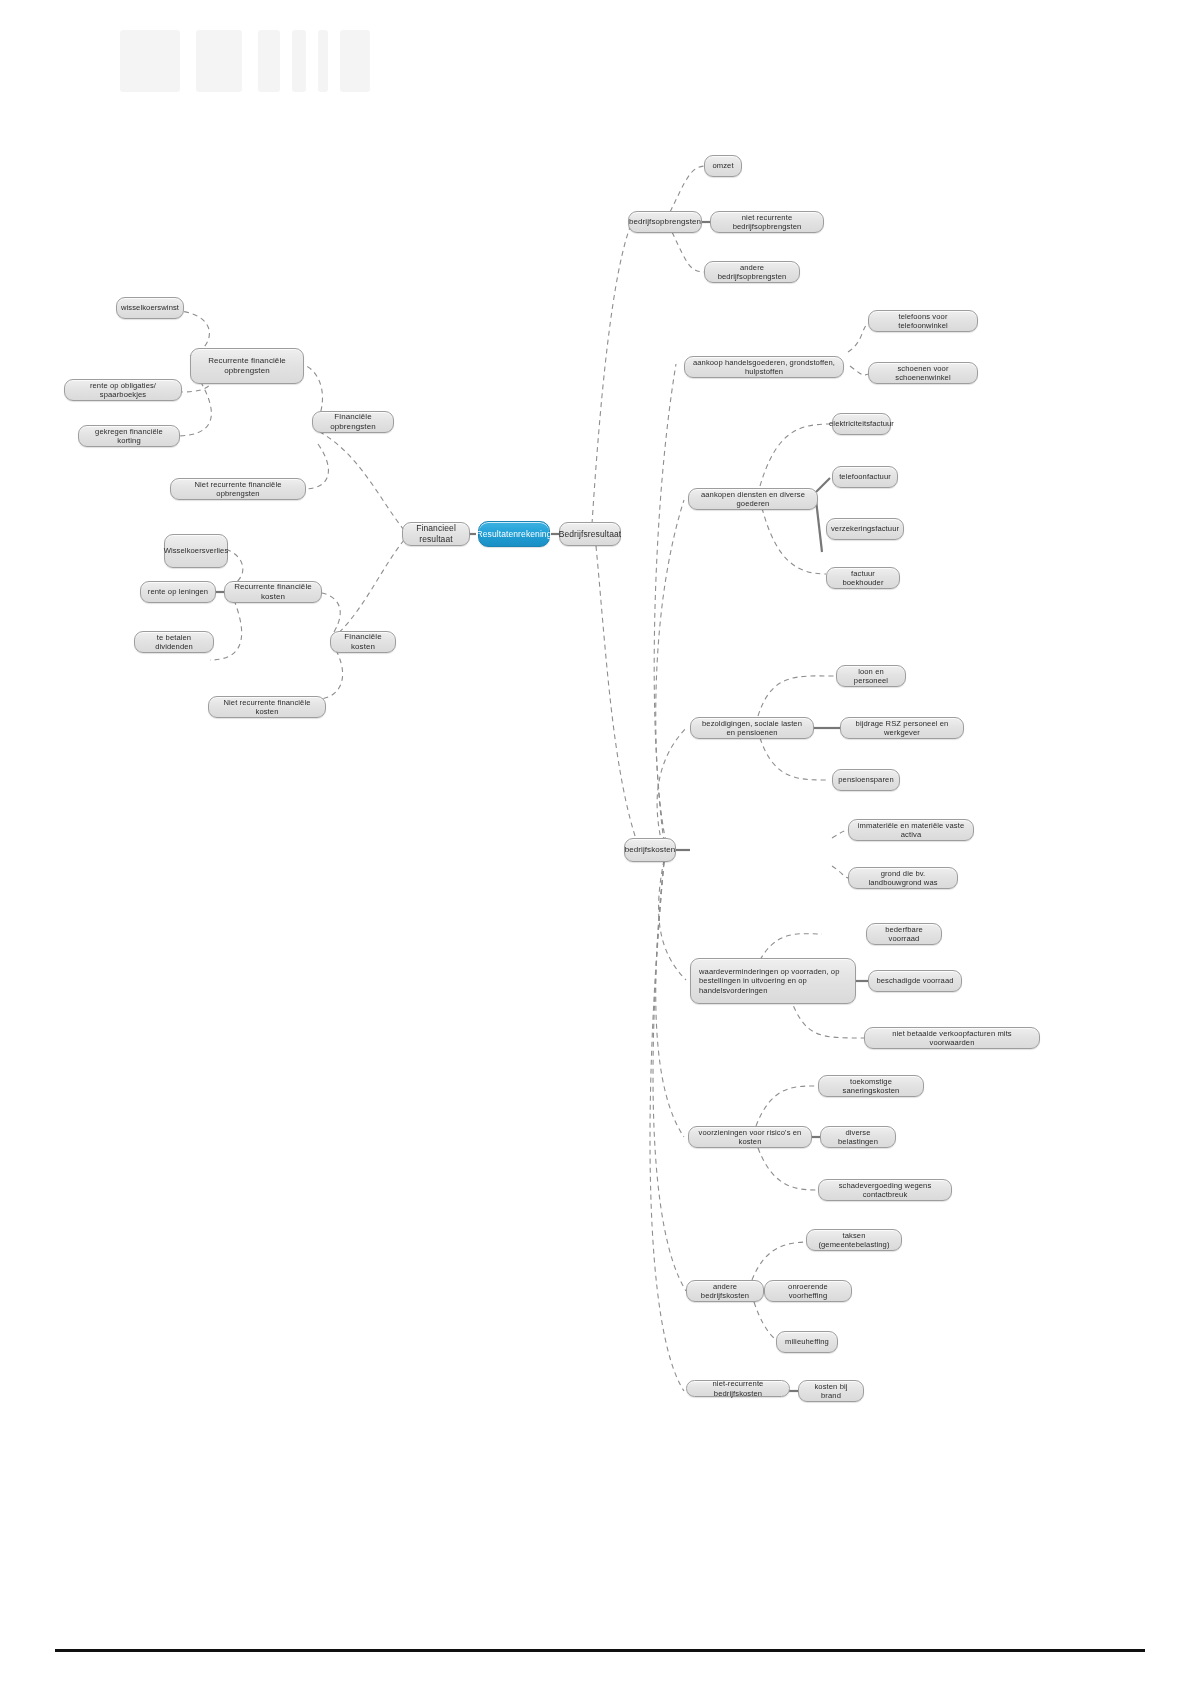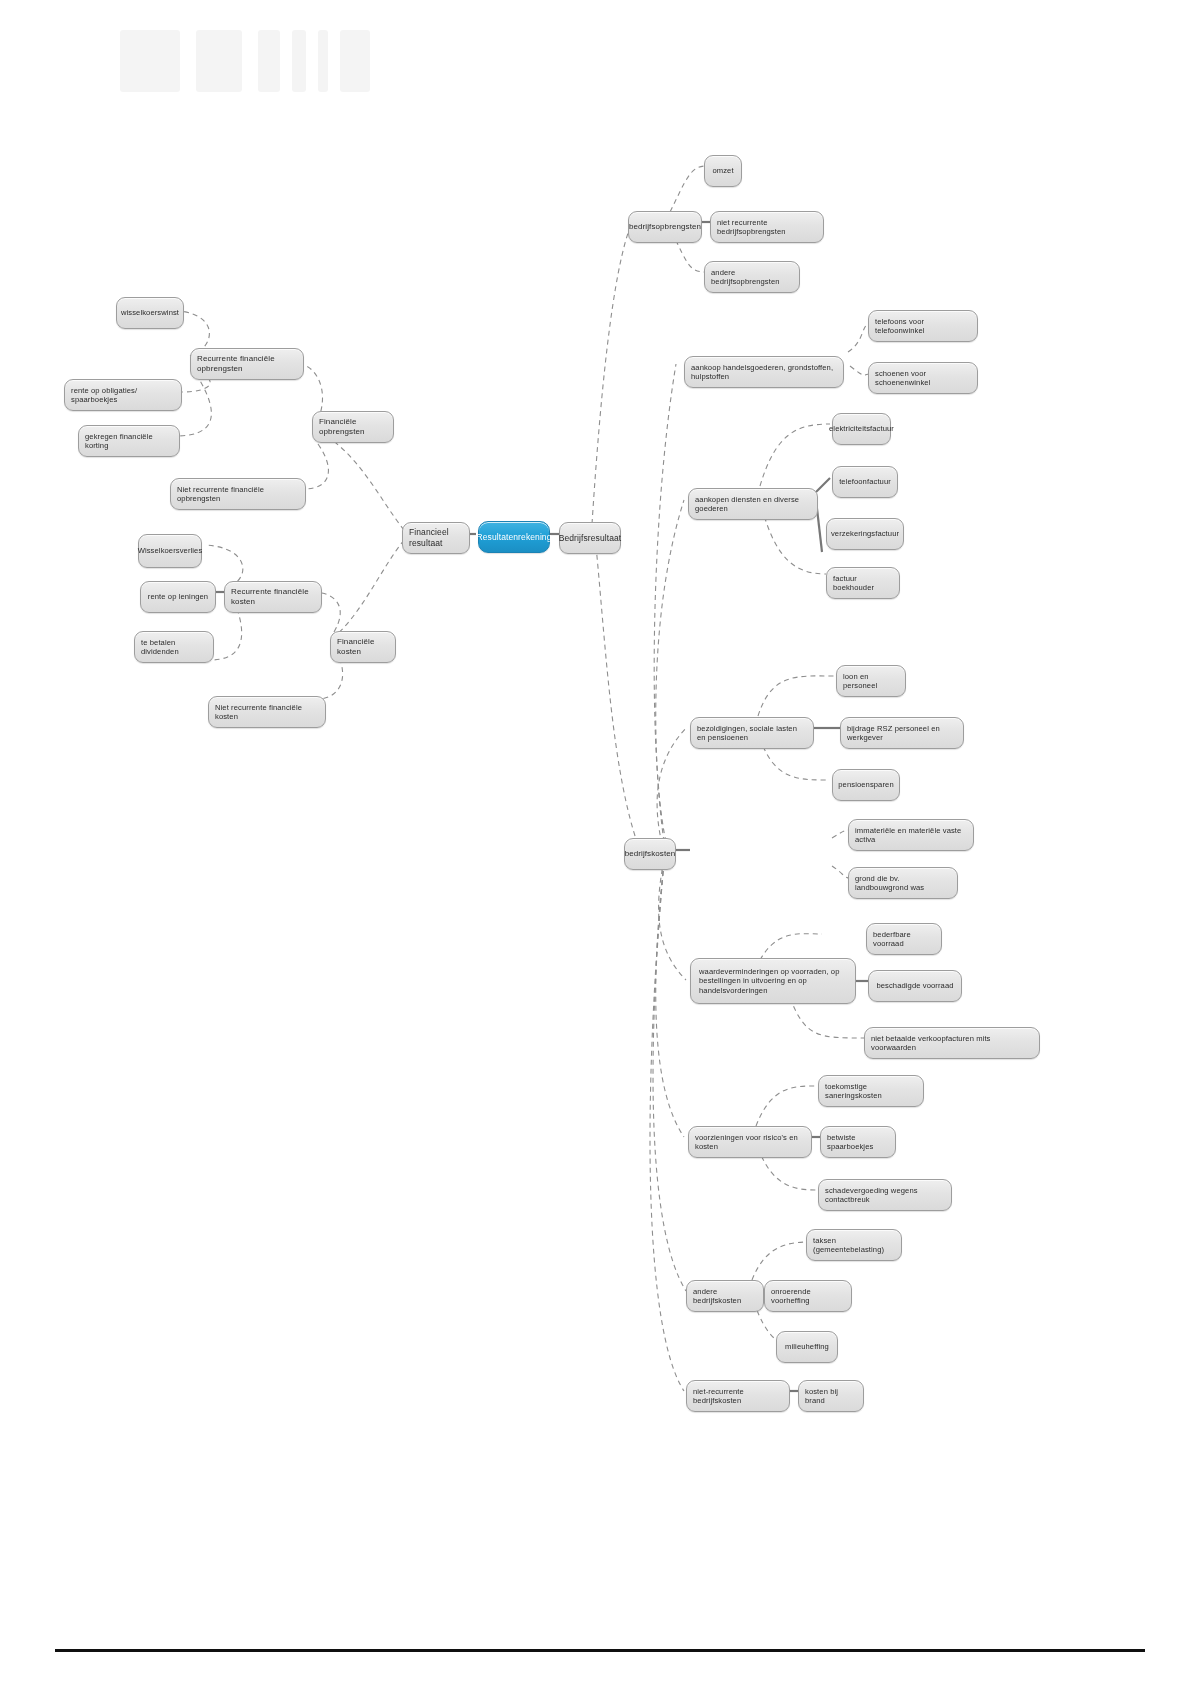--- a/index.html
+++ b/index.html
@@ -22,24 +22,24 @@
   svg.links path.solid{stroke:#777;stroke-width:2.2;stroke-dasharray:none;}
   svg.links path.dash{stroke-dasharray:5 4;}
 
   .node{
     position:absolute;
     box-sizing:border-box;
     background:linear-gradient(180deg,#efefef 0%,#e3e3e3 45%,#dadada 100%);
     border:1px solid #9d9d9d;
     border-radius:9px;
     display:flex;align-items:center;justify-content:center;
-    text-align:left;
+    text-align:center;
     color:#2b2b2b;
     line-height:1.25;
-    padding:15px 6px;
+    padding:7px 6px;
     box-shadow:0 1px 1px rgba(0,0,0,.12), inset 0 1px 0 rgba(255,255,255,.75);
     font-size:8.5px;
     letter-spacing:.1px;
   }
   .node.central{
     background:linear-gradient(180deg,#3fb3e2 0%,#1f9fd6 50%,#1b8fc4 100%);
     border:1px solid #1b82b4;
     color:#ffffff;
     font-size:8.5px;
     border-radius:10px;
@@ -130,35 +130,35 @@
   </svg>
 
   <div class="node central" style="left:478px;top:521px;width:72px;height:26px;">Resultatenrekening</div>
 
   <div class="node lvl1" style="left:402px;top:522px;width:68px;height:24px;">Financieel resultaat</div>
 
   <div class="node lvl1" style="left:559px;top:522px;width:62px;height:24px;">Bedrijfsresultaat</div>
 
   <div class="node lvl2" style="left:312px;top:411px;width:82px;height:22px;">Financiële opbrengsten</div>
 
-  <div class="node lvl2" style="left:190px;top:348px;width:114px;height:24px;">Recurrente financiële opbrengsten</div>
+  <div class="node lvl2" style="left:190px;top:348px;width:114px;height:36px;">Recurrente financiële opbrengsten</div>
 
   <div class="node lvl3" style="left:116px;top:297px;width:68px;height:22px;">wisselkoerswinst</div>
 
   <div class="node lvl3" style="left:64px;top:379px;width:118px;height:22px;">rente op obligaties/ spaarboekjes</div>
 
   <div class="node lvl3" style="left:78px;top:425px;width:102px;height:22px;">gekregen financiële korting</div>
 
   <div class="node lvl3" style="left:170px;top:478px;width:136px;height:22px;">Niet recurrente financiële opbrengsten</div>
 
   <div class="node lvl2" style="left:330px;top:631px;width:66px;height:22px;">Financiële kosten</div>
 
   <div class="node lvl2" style="left:224px;top:581px;width:98px;height:22px;">Recurrente financiële kosten</div>
 
-  <div class="node lvl3" style="left:138px;top:534px;width:64px;height:34px;">Wisselkoersverlies</div>
+  <div class="node lvl3" style="left:164px;top:534px;width:64px;height:34px;">Wisselkoersverlies</div>
 
   <div class="node lvl3" style="left:140px;top:581px;width:76px;height:22px;">rente op leningen</div>
 
   <div class="node lvl3" style="left:134px;top:631px;width:80px;height:22px;">te betalen dividenden</div>
 
   <div class="node lvl3" style="left:208px;top:696px;width:118px;height:22px;">Niet recurrente financiële kosten</div>
 
   <div class="node lvl2" style="left:628px;top:211px;width:74px;height:22px;">bedrijfsopbrengsten</div>
 
   <div class="node lvl3" style="left:704px;top:155px;width:38px;height:22px;">omzet</div>
@@ -203,21 +203,21 @@
   <div class="node lvl3" style="left:866px;top:923px;width:76px;height:22px;">bederfbare voorraad</div>
 
   <div class="node lvl3" style="left:868px;top:970px;width:94px;height:22px;">beschadigde voorraad</div>
 
   <div class="node lvl3" style="left:864px;top:1027px;width:176px;height:22px;">niet betaalde verkoopfacturen mits voorwaarden</div>
 
   <div class="node lvl3" style="left:688px;top:1126px;width:124px;height:22px;">voorzieningen voor risico's en kosten</div>
 
   <div class="node lvl3" style="left:818px;top:1075px;width:106px;height:22px;">toekomstige saneringskosten</div>
 
-  <div class="node lvl3" style="left:820px;top:1126px;width:76px;height:22px;">betwiste spaarboekjes</div>
+  <div class="node lvl3" style="left:820px;top:1126px;width:76px;height:22px;">diverse belastingen</div>
 
   <div class="node lvl3" style="left:818px;top:1179px;width:134px;height:22px;">schadevergoeding wegens contactbreuk</div>
 
   <div class="node lvl3" style="left:686px;top:1280px;width:78px;height:22px;">andere bedrijfskosten</div>
 
   <div class="node lvl3" style="left:806px;top:1229px;width:96px;height:22px;">taksen (gemeentebelasting)</div>
 
   <div class="node lvl3" style="left:764px;top:1280px;width:88px;height:22px;">onroerende voorheffing</div>
 
   <div class="node lvl3" style="left:776px;top:1331px;width:62px;height:22px;">milieuheffing</div>

